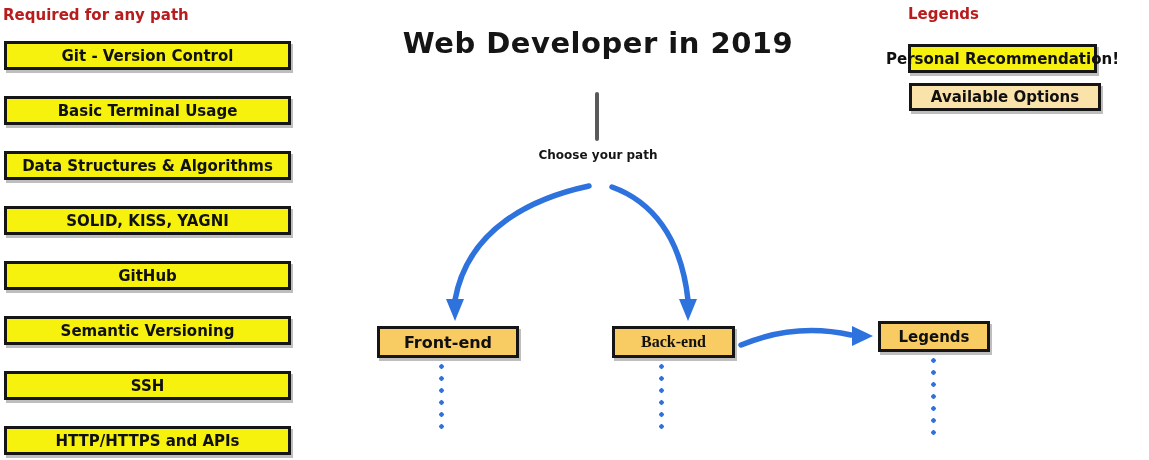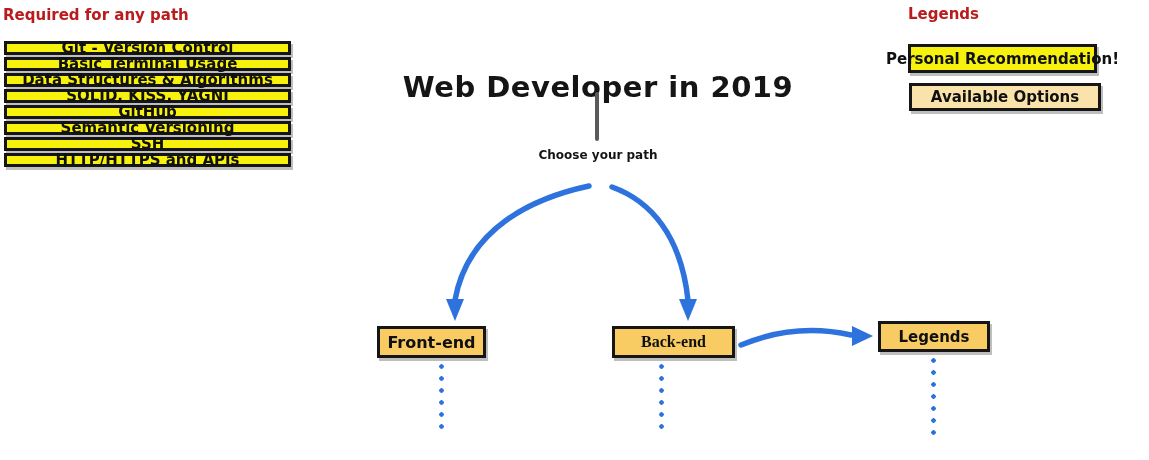--- a/index.html
+++ b/index.html
@@ -34,49 +34,48 @@
   }
   .node.yellow { background: var(--yellow, #f6f20d); }
   .node.orange { background: var(--orange, #f9cb63); }
   .node.tan    { background: var(--tan, #fae3ab); }
 
   #required-list {
     left: 4px; top: 41px; width: 287px;
     display: flex; flex-direction: column;
   }
   #required-list .node {
-    height: 14px;
-    margin-bottom: 2px;
+    height: 29px;
+    margin-bottom: 26px;
     width: 100%;
   }
 
   #main-title {
     left: 598px; top: 26px;
     transform: translateX(-50%);
     font-weight: bold;
     font-size: 29px;
     white-space: nowrap;
     letter-spacing: 0.5px;
-    margin-top: 44px;
   }
   #stem-line {
     left: 595px; top: 92px;
     width: 4px; height: 49px;
     background: var(--line-gray, #5a5a5a);
     border-radius: 2px;
   }
   #choose-path {
     left: 598px; top: 148px;
     transform: translateX(-50%);
     font-weight: bold;
     font-size: 12px;
     white-space: nowrap;
   }
 
-  #frontend-box { left: 377px; top: 326px; width: 109px; height: 32px; font-size: 16px; }
+  #frontend-box { left: 377px; top: 326px; width: 142px; height: 32px; font-size: 16px; }
   #backend-box  { left: 612px; top: 326px; width: 123px; height: 32px; font-size: 16px; font-family: Liberation Serif, serif; }
   #devops-box   { left: 878px; top: 321px; width: 112px; height: 31px; font-size: 15px; }
 
   .dotline {
     width: 5px;
     background-image: radial-gradient(circle 2.2px at 2.5px 2.5px, var(--blue, #2e72de) 2.1px, transparent 2.4px);
     background-size: 5px 12px;
     background-repeat: repeat-y;
   }
   #frontend-dots { left: 439px; top: 364px; height: 70px; }

